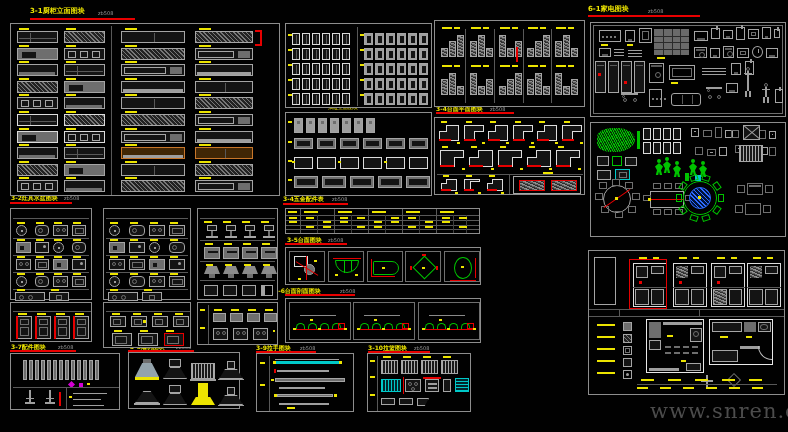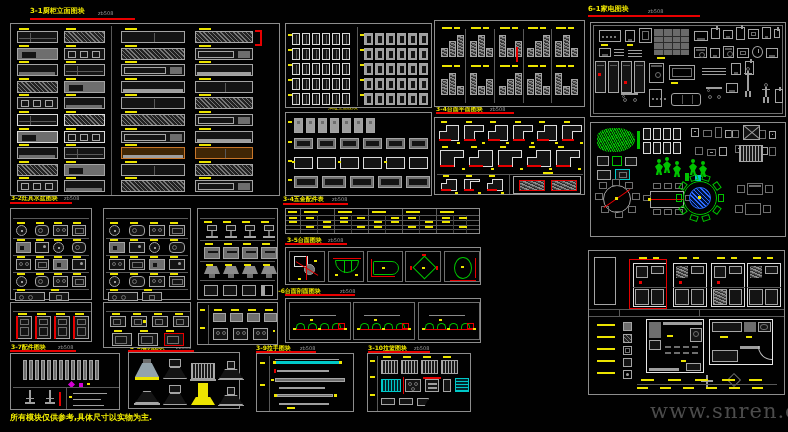--- a/index.html
+++ b/index.html
@@ -1587,15 +1587,14 @@
         <div class="abs lg" style="left: 2px; top: 3px; width: 9px; height: 2px;"></div>
         <div class="abs lg" style="left: 2px; top: 7px; width: 9px; height: 2px;"></div>
       </div>
       <div class="abs ol dk" style="left: 75px; top: 25px; width: 8px; height: 13px;"></div>
       <div class="abs cyb" style="left: 87px; top: 24px; width: 14px; height: 14px; background: repeating-linear-gradient(0deg, rgb(0, 201, 201) 0px, rgb(0, 201, 201) 1px, rgb(0, 38, 43) 1px, rgb(0, 38, 43) 3px);"></div>
       <div class="abs ol dk" style="left: 13px; top: 44px; width: 14px; height: 7px;"></div>
       <div class="abs ol dk" style="left: 31px; top: 44px; width: 14px; height: 7px;"></div>
       <div class="abs ol dk" style="left: 49px; top: 44px; width: 12px; height: 8px; clip-path: polygon(0px 0px, 100% 0px, 65% 100%, 0px 100%);"></div>
     </div>
 
-  <div class="note" style="left:10px;top:412px">所有模块仅供参考,具体尺寸以实物为主.</div>
   <div class="wm" style="left:650px;top:399px">www.snren.com</div>
 </div>
 
 </body></html>

